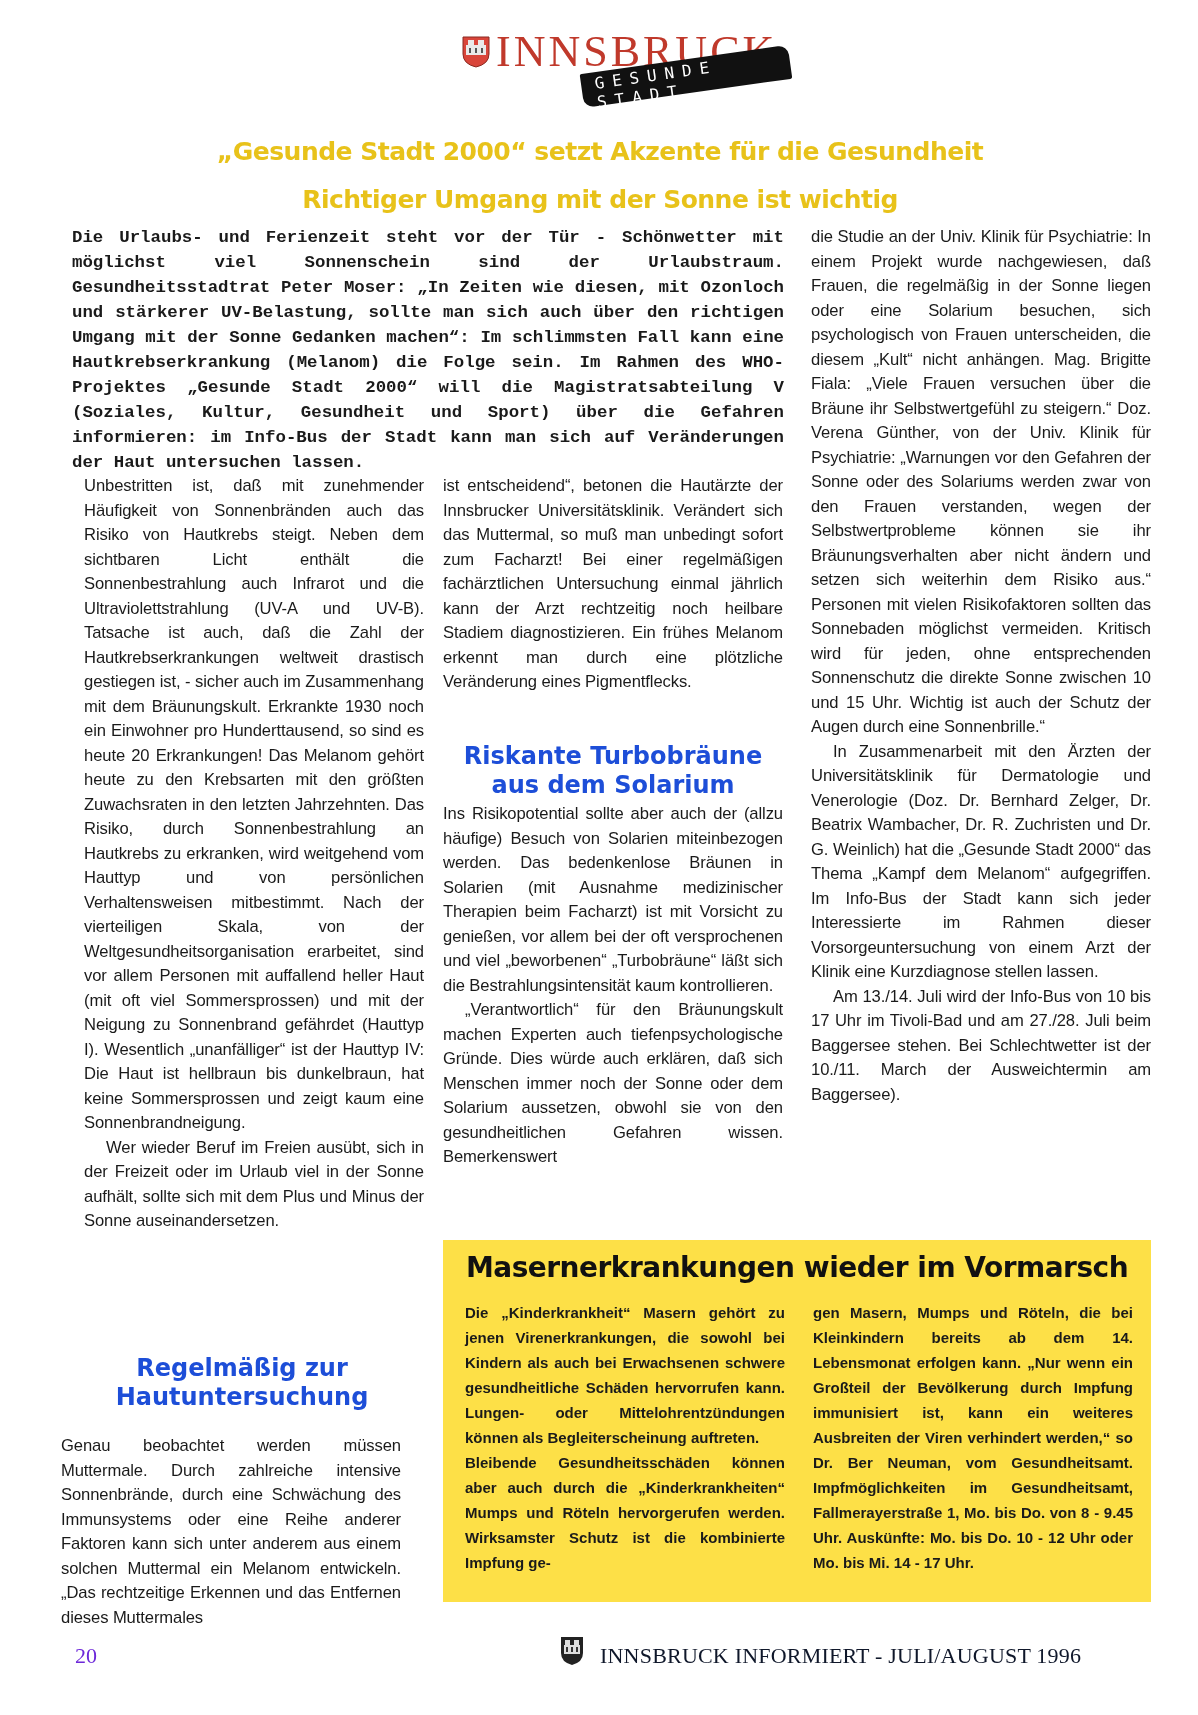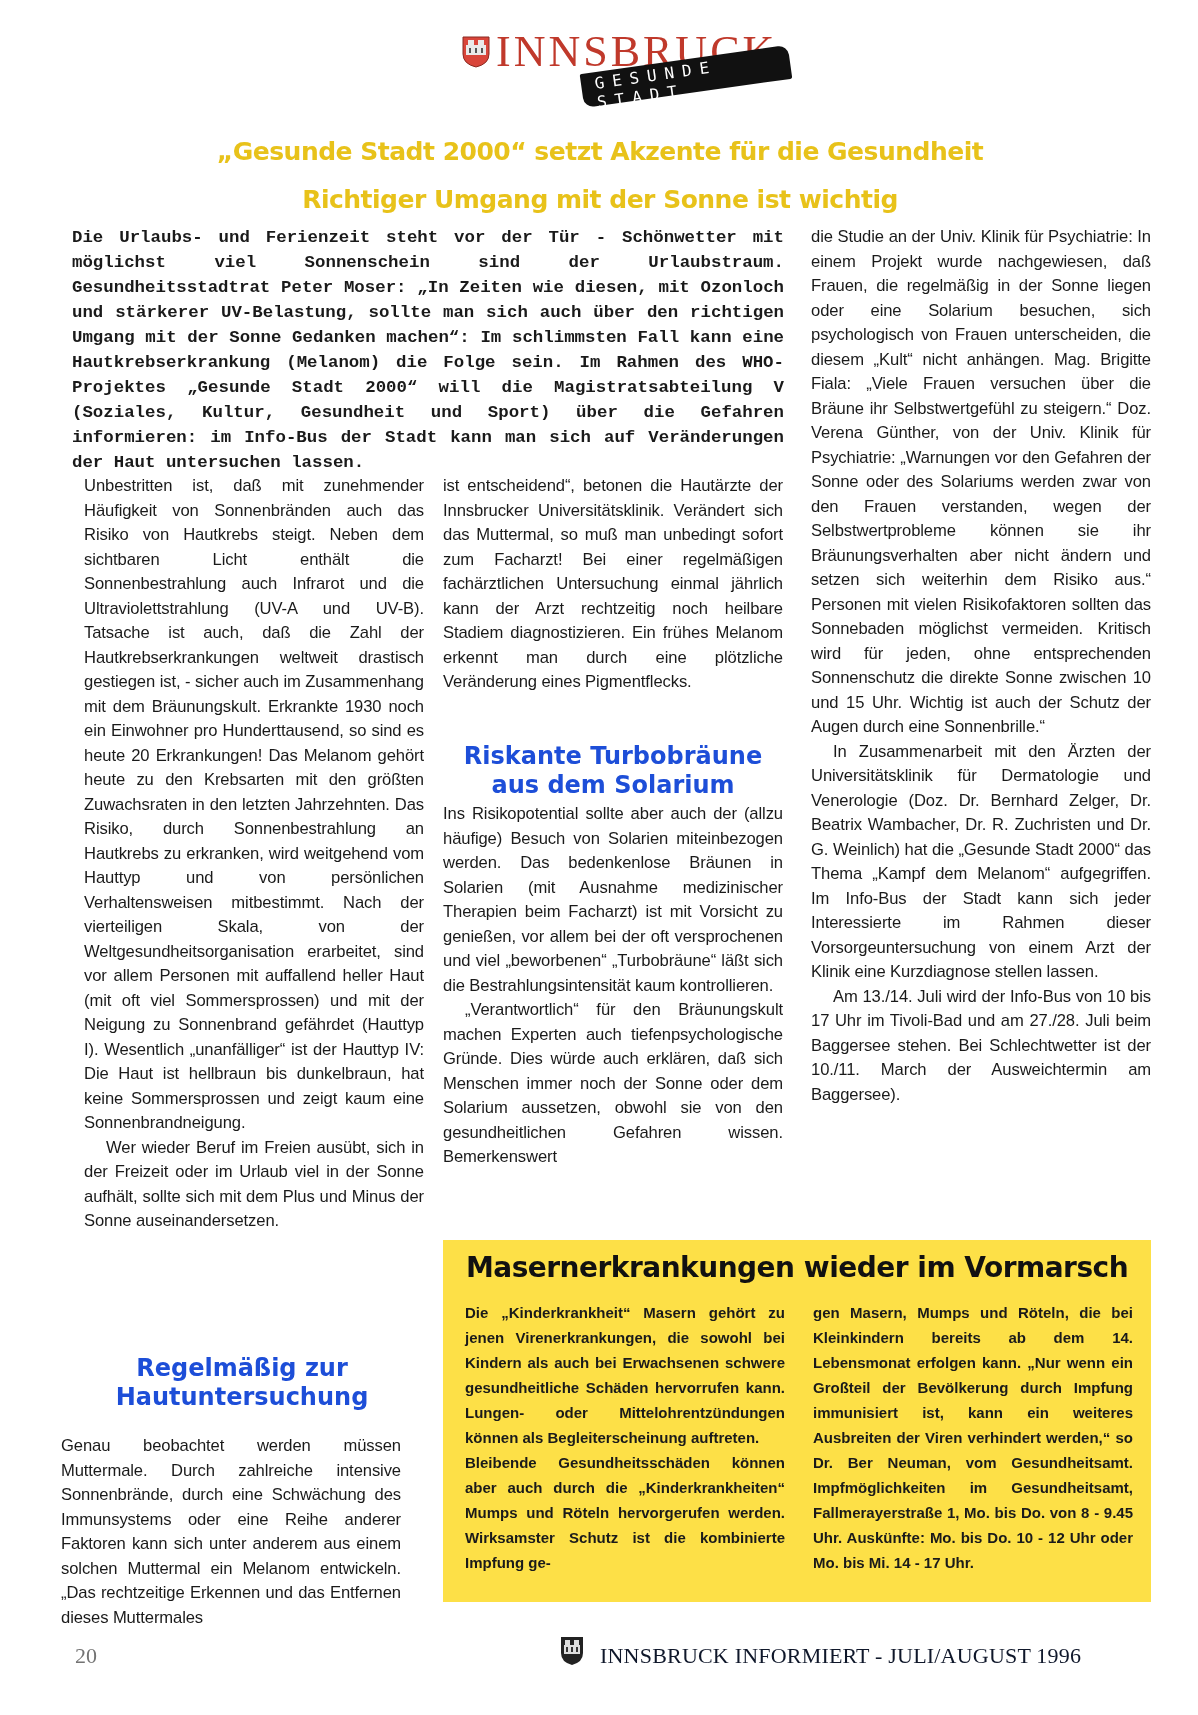--- a/index.html
+++ b/index.html
@@ -35,21 +35,21 @@
 
   
   .box { position: absolute; left: 443px; top: 1240px; width: 708px; height: 362px; background: #fde047; }
   .box-title { position: absolute; left: 0; top: 10px; width: 708px; text-align: center; font-family: "DejaVu Sans", sans-serif; font-weight: bold; font-size: 28px; line-height: 36px; color: #111; letter-spacing: -0.5px; }
   .box-col { position: absolute; top: 60px; width: 320px; font-size: 15px; line-height: 25px; text-align: justify; font-weight: bold; }
   .box-col p { margin: 0; }
   .box-col1 { left: 22px; }
   .box-col2 { left: 370px; }
 
   
-  .page-number { position: absolute; left: 75px; top: 1643px; font-family: "Liberation Serif", serif; font-size: 22px; color: #737373; }
+  .page-number { position: absolute; left: 75px; top: 1643px; font-family: "Liberation Serif", serif; font-size: 22px; color: #6d28d9; }
   .footer-crest { position: absolute; left: 560px; top: 1636px; width: 24px; height: 30px; }
   .footer-text { position: absolute; left: 600px; top: 1643px; font-family: "Liberation Serif", serif; font-size: 22px; color: #0f172a; letter-spacing: 0.2px; }
 </style>
 </head>
 <body>
 
 <div class="masthead">
   <svg class="crest" viewBox="0 0 28 32">
     <path d="M1 1 H27 V18 Q27 28 14 31 Q1 28 1 18 Z" fill="#d9453a" stroke="#8a2a22" stroke-width="1"></path>
     <rect x="4" y="9" width="20" height="10" fill="#e9e9e9"></rect>

